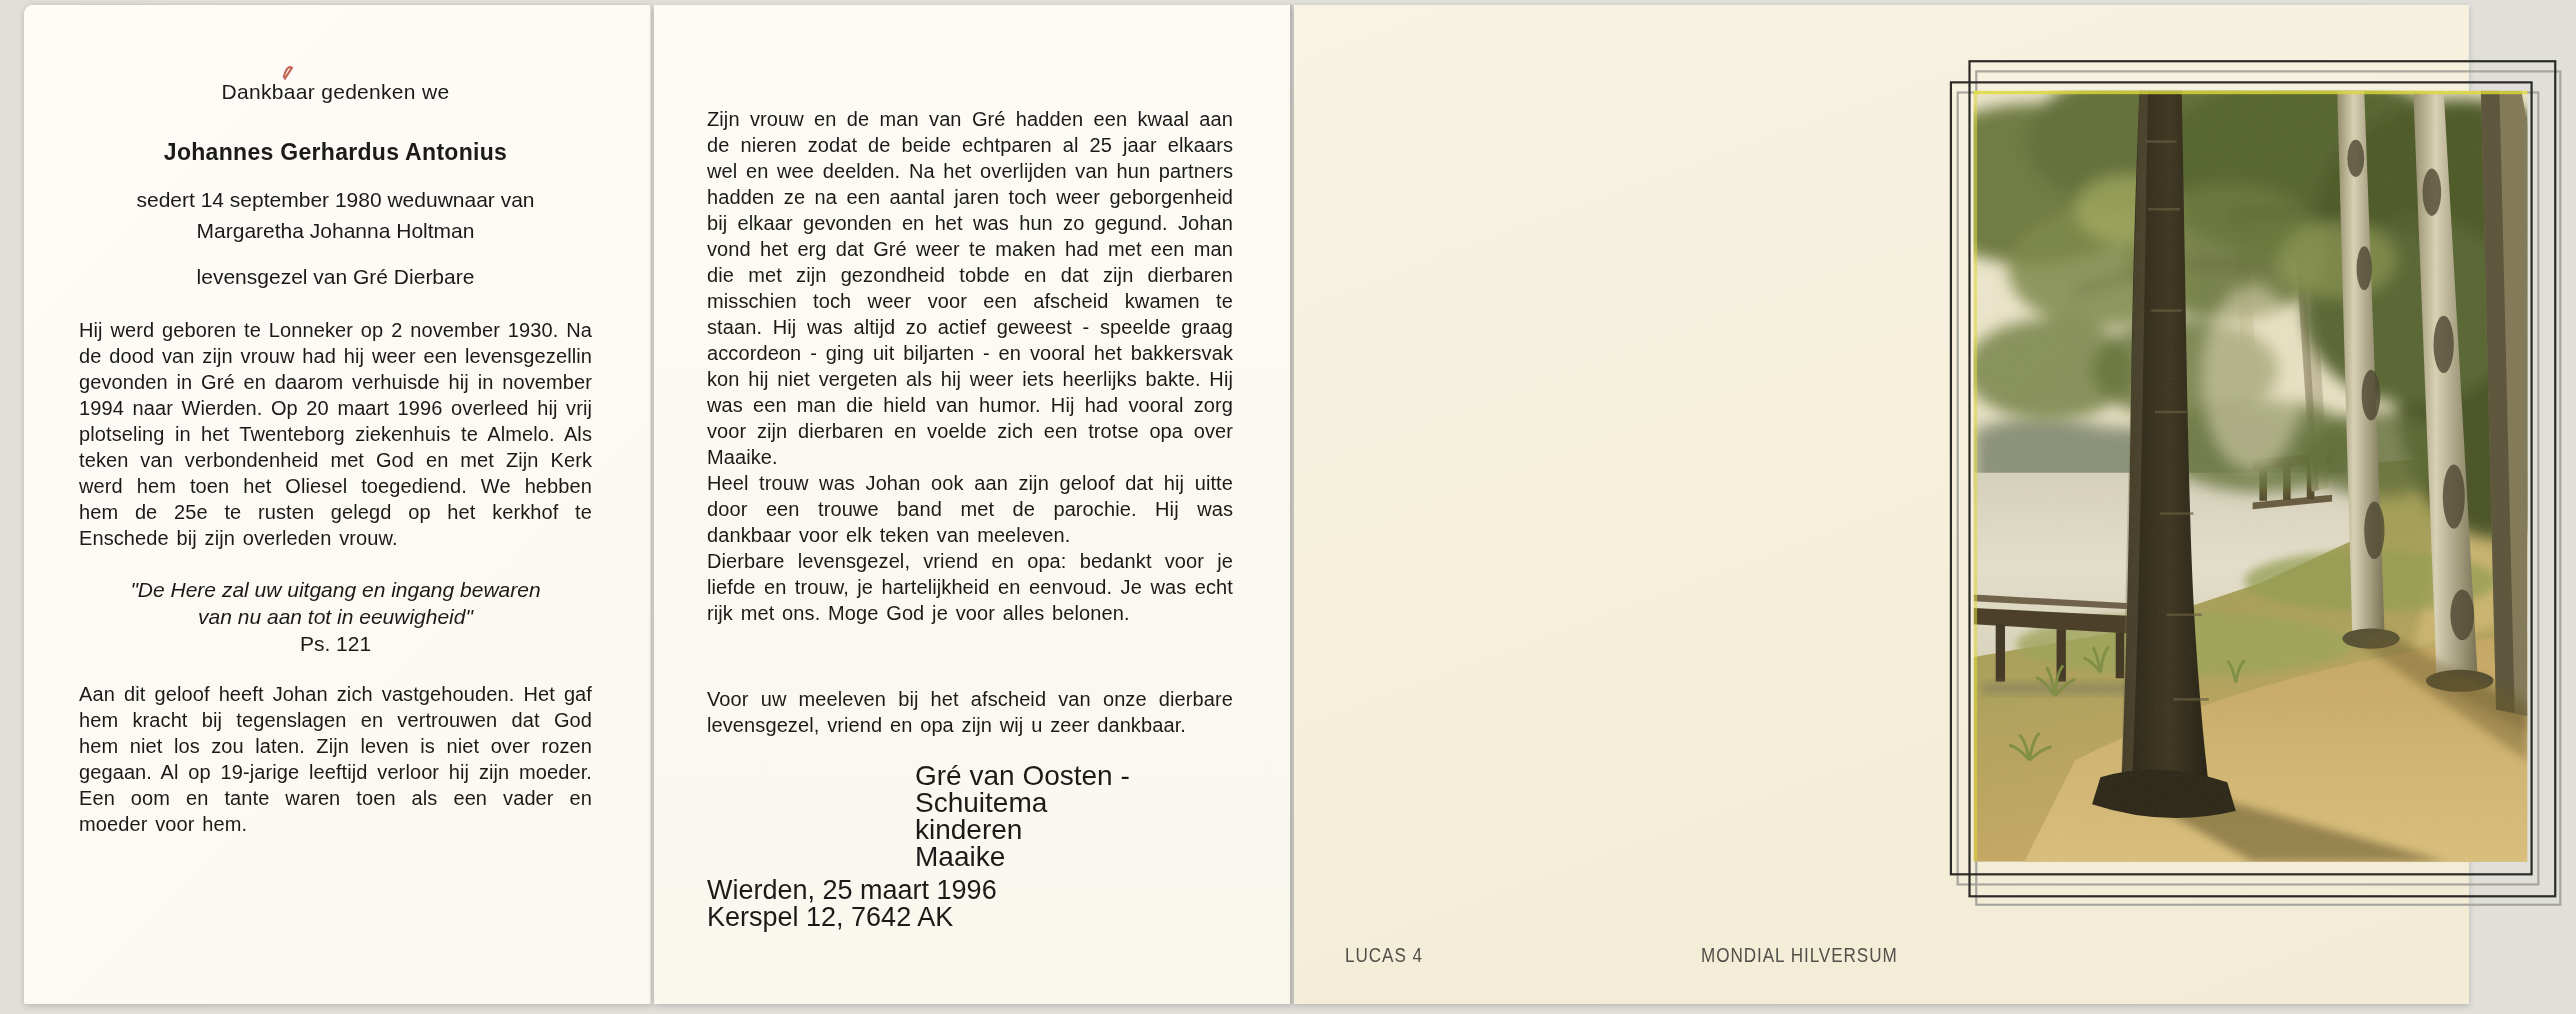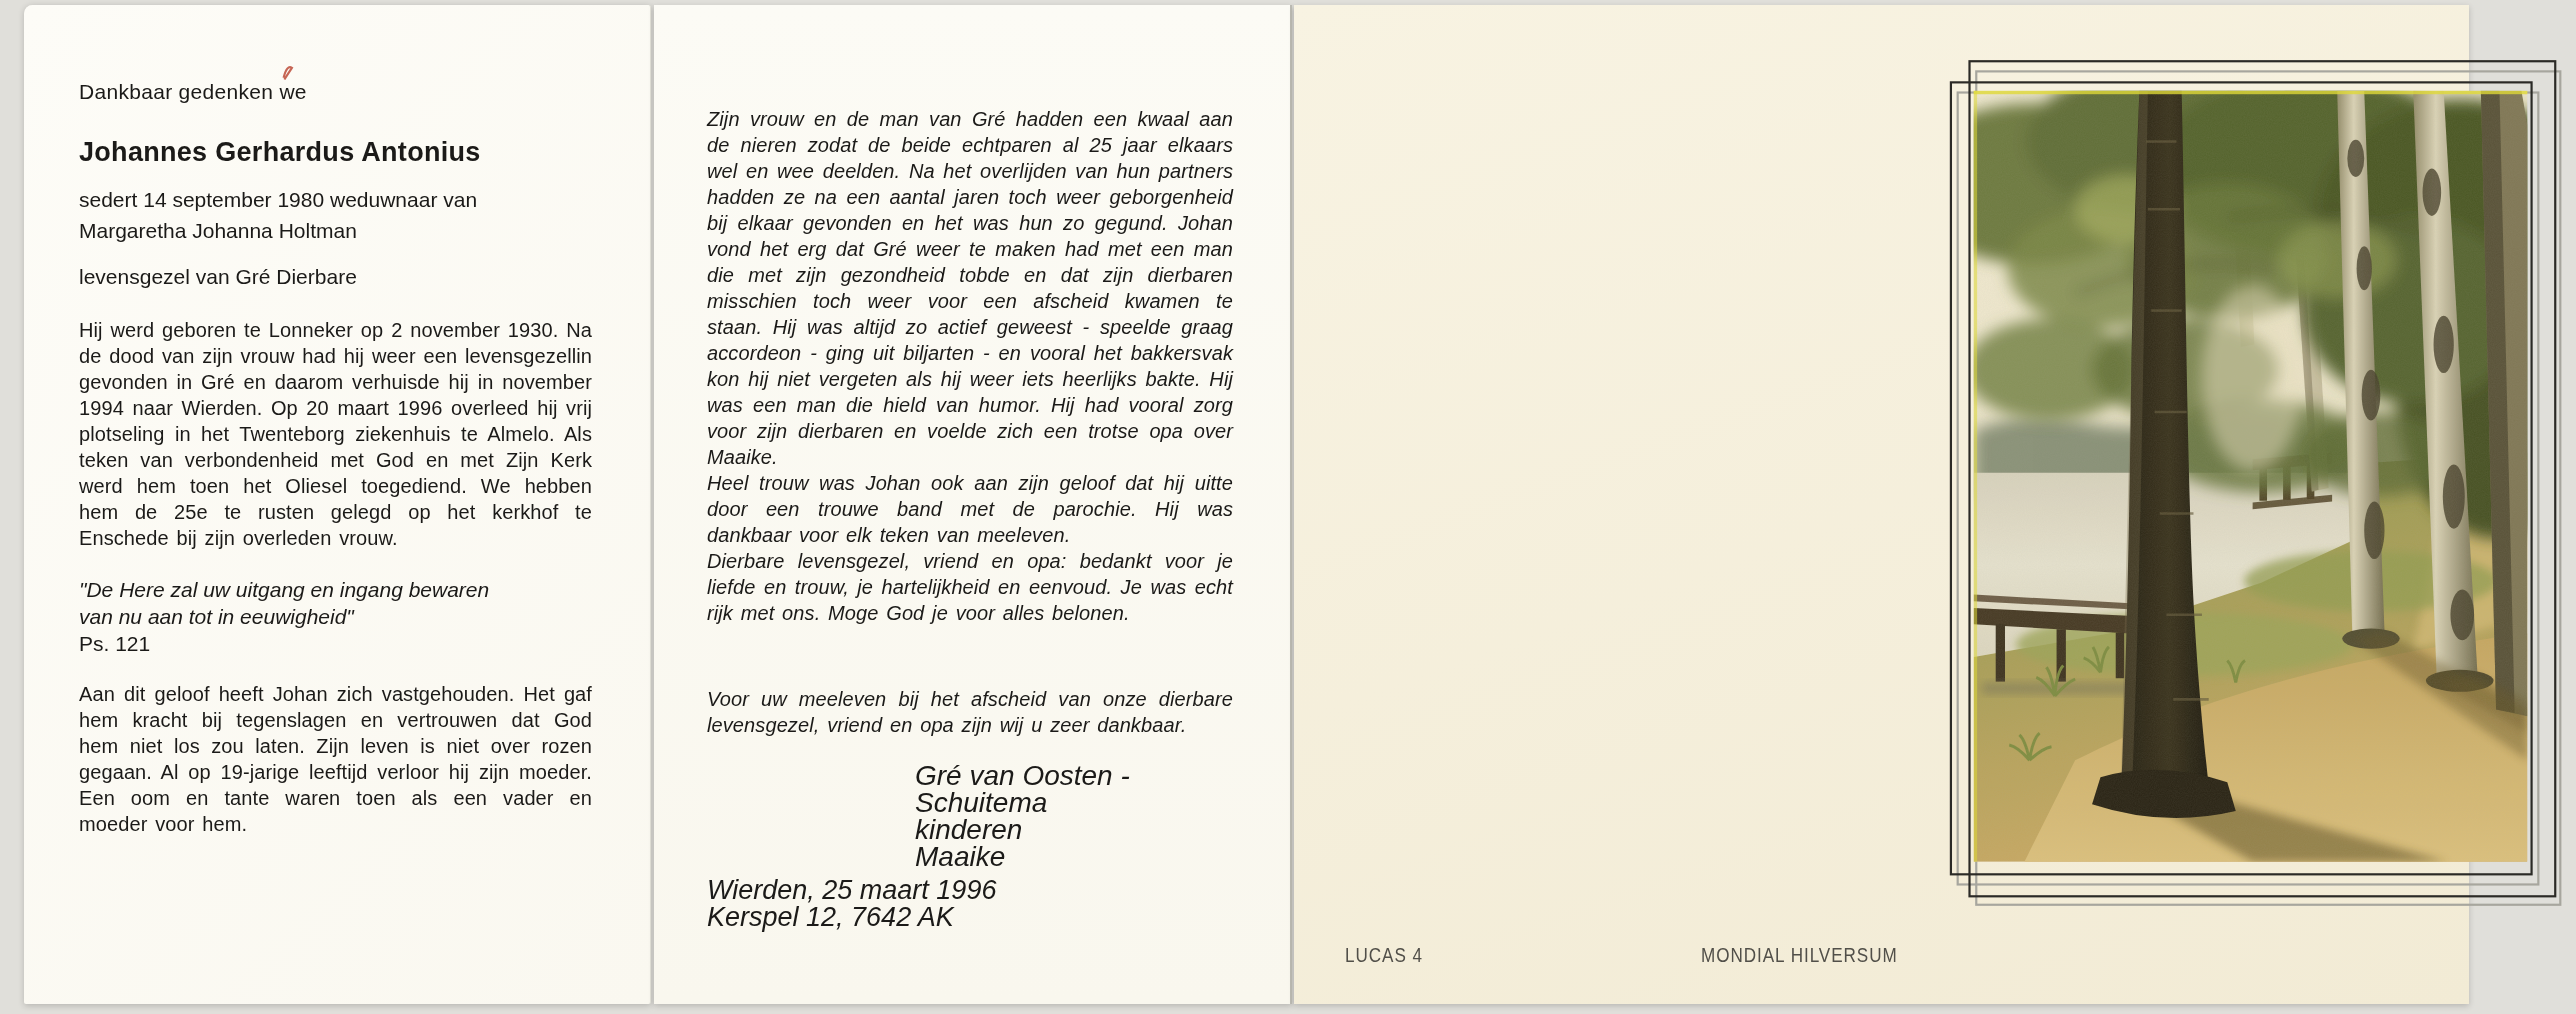--- a/index.html
+++ b/index.html
@@ -9,30 +9,30 @@
     background:#e0dfda;
     font-family:"Liberation Sans","DejaVu Sans",sans-serif;
     color:#1b1a18;
     overflow:hidden;
   }
   .page {
     position:absolute; top:5px; height:999px;
     box-shadow:0 1.7px 6px rgba(0,0,0,0.18);
   }
   .page-left  { left:24px;  width:627px; background:linear-gradient(135deg,#fdfcf7,#faf8f0); border-radius:8.5px 2.5px 2.5px 2.5px; border-right:1.7px solid #e3e2d9; }
-  .page-mid   { left:654px; width:638px; background:linear-gradient(180deg,#fcfbf5,#f9f7ee); border-right:2.5px solid #bdbcb4;font-style:italic; }
+  .page-mid   { left:654px; width:638px; background:linear-gradient(180deg,#fcfbf5,#f9f7ee); border-right:2.5px solid #bdbcb4; }
   .page-right { left:1294px; width:1175px; background:linear-gradient(160deg,#f8f3e2,#f2ebd5); }
 
   .text-col { position:absolute; }
   .col-left { left:55px; top:73px; width:513px; }
   .col-mid  { left:53px; top:101px; width:526px; }
 
-  .t-center { text-align:left; }
+  .t-center { text-align:center; }
   .intro-line   { font-size:21px; line-height:27px; letter-spacing:0.3px; }
-  .deceased-name{ margin-top:32px; font-size:27px; line-height:31px; font-weight:700; letter-spacing:0.3px; }
+  .deceased-name{ margin-top:32px; font-size:23px; line-height:31px; font-weight:700; letter-spacing:0.3px; }
   .widow-block  { margin-top:16px; font-size:21px; line-height:31px; }
   .companion-line{ margin-top:17px; font-size:21px; line-height:27px; }
   .body-par {
     font-size:20px; line-height:26px; text-align:justify;
     word-spacing:2.1px; letter-spacing:0.1px;
   }
   .par-gap-1 { margin-top:27px; }
   .quote-block { margin-top:25px; font-size:21px; line-height:27px; font-style:italic; }
   .quote-src { font-style:normal; }
   .par-gap-2 { margin-top:24px; }

